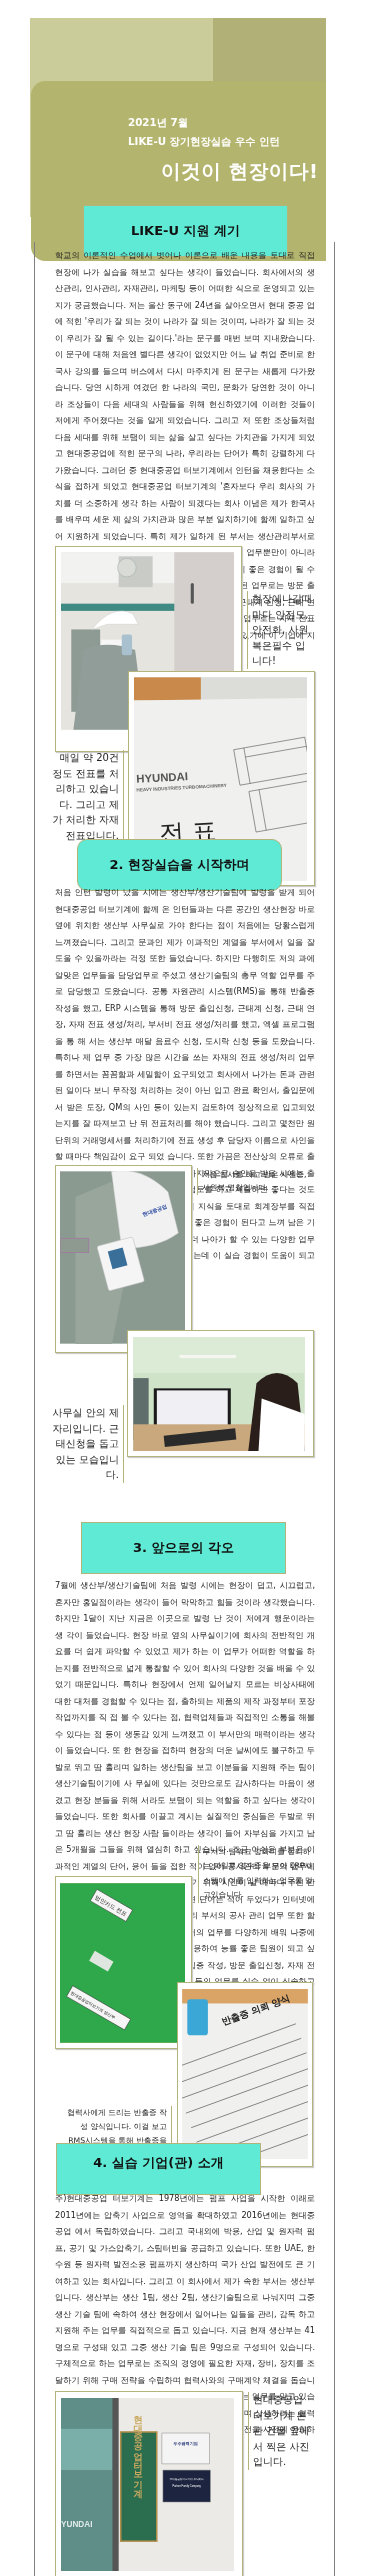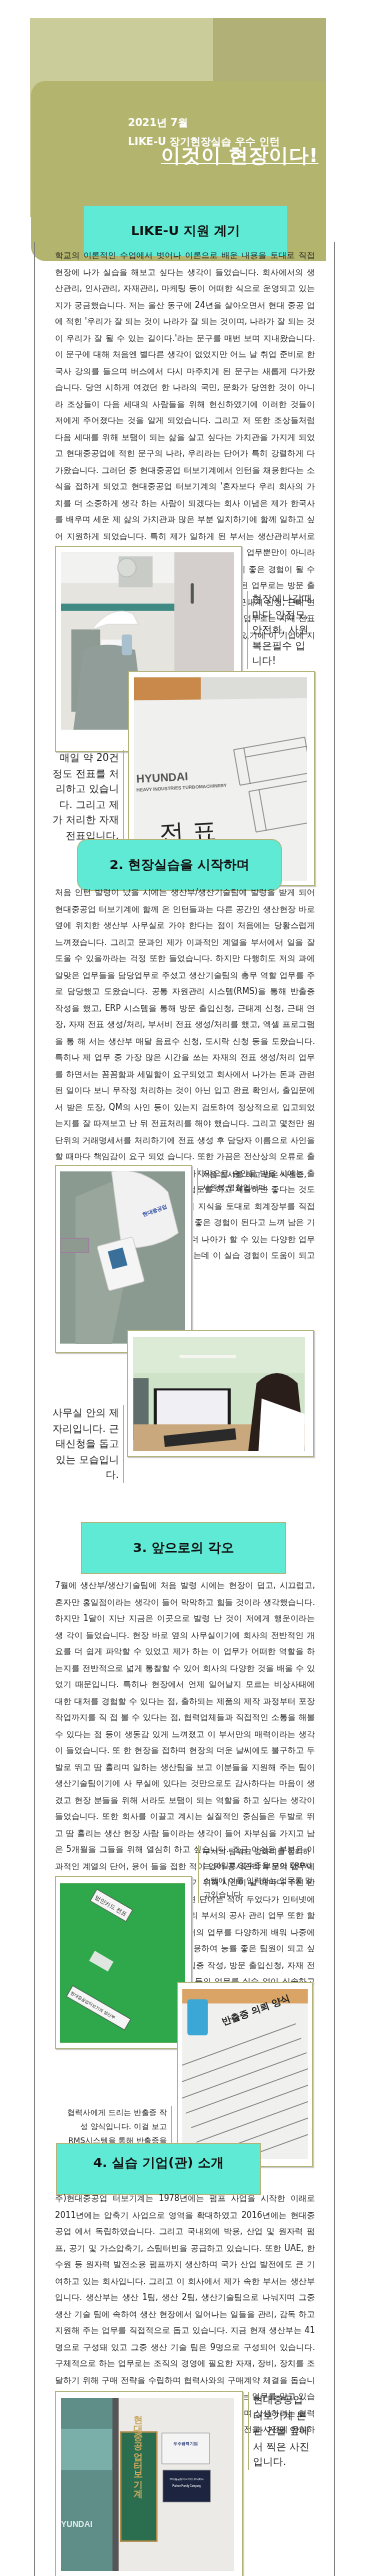--- a/index.html
+++ b/index.html
@@ -6,21 +6,21 @@
   html, body { width: 365px; background: #ffffff; }
   body { font-family: "DejaVu Sans", "Liberation Sans", sans-serif; color: #222; position: relative; height: 3078px; overflow: hidden; }
 
   .hero { position: absolute; left: 30px; top: 17.5px; width: 296px; height: 244px; overflow: hidden; text-align: center; }
   .hero .bg-light { position: absolute; left: 0; top: 0; width: 309px; height: 199px; background: #cacc99; }
   .hero .bg-dark { position: absolute; left: 183px; top: 0; width: 126px; height: 160px; background: #b1b177; border-bottom-left-radius: 62px; }
   .hero .card { position: absolute; left: 1px; top: 63px; width: 308px; height: 180px; background: #b3b46d; border-radius: 14.4px; }
   .hero .line1, .hero .line2 { position: absolute; left: 98px; color: #ffffff; font-size: 10.3px; font-weight: bold; }
   .hero .line1 { top: 98px; }
   .hero .line2 { top: 117px; }
-  .hero .title { position: absolute; left: 131px; top: 124px; color: #ffffff; font-size: 19.6px; font-weight: bold; letter-spacing: 0.5px; text-decoration: underline; }
+  .hero .title { position: absolute; left: 131px; top: 140px; color: #ffffff; font-size: 19.6px; font-weight: bold; letter-spacing: 0.5px; }
   .hero .author { position: absolute; left: 124px; top: 192px; color: #ffffff; font-size: 10.8px; font-weight: bold; }
 
   .frame { position: absolute; left: 34px; top: 242px; width: 301px; height: 2579px; border: 1.5px solid #808080; border-top: none; background: transparent; }
 
   .sec-box { position: absolute; height: 52px; border: 1.5px solid #b3b37a; background: #5eead4; display: flex; align-items: center; justify-content: center; font-weight: bold; font-size: 13px; color: #111; }
 
   .body-text { position: absolute; left: 55px; width: 260px; font-size: 8.2px; line-height: 16.5px; text-align: justify; color: #222; }
 
   .photo-frame { position: absolute; border: 1.5px solid #b3b37a; background: #fff; box-shadow: 1px 1px 1px #ccc; }
   .photo { position: absolute; }

